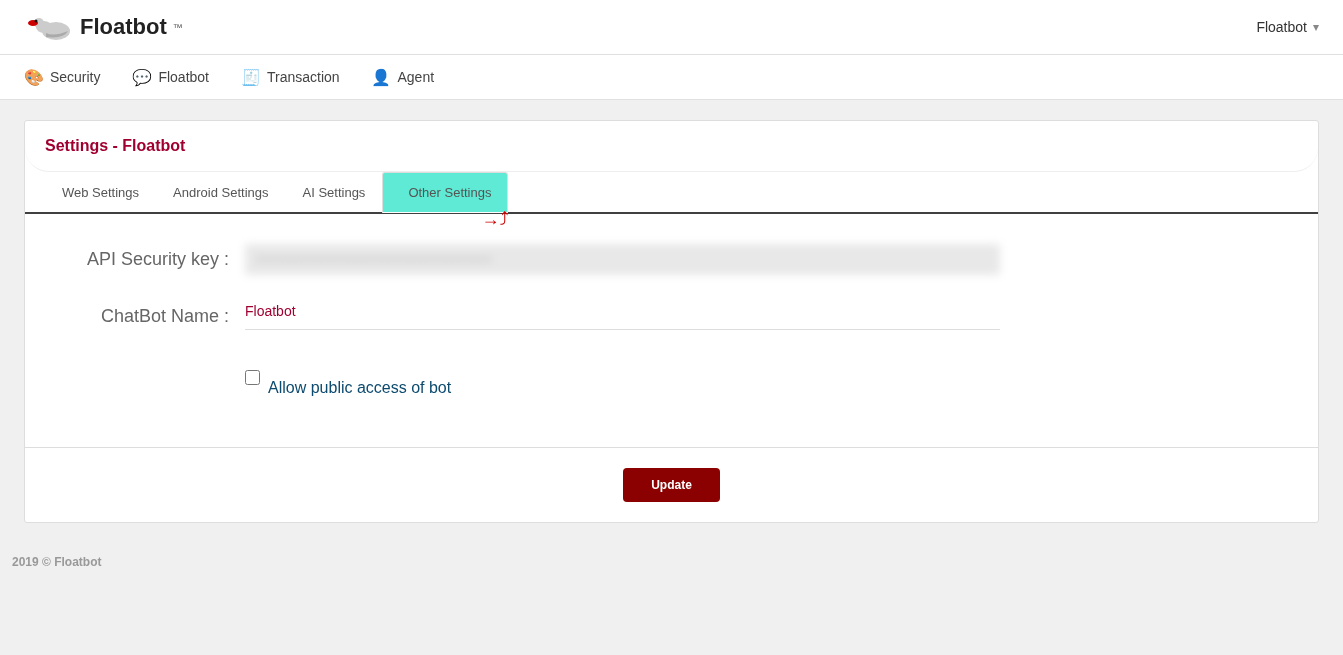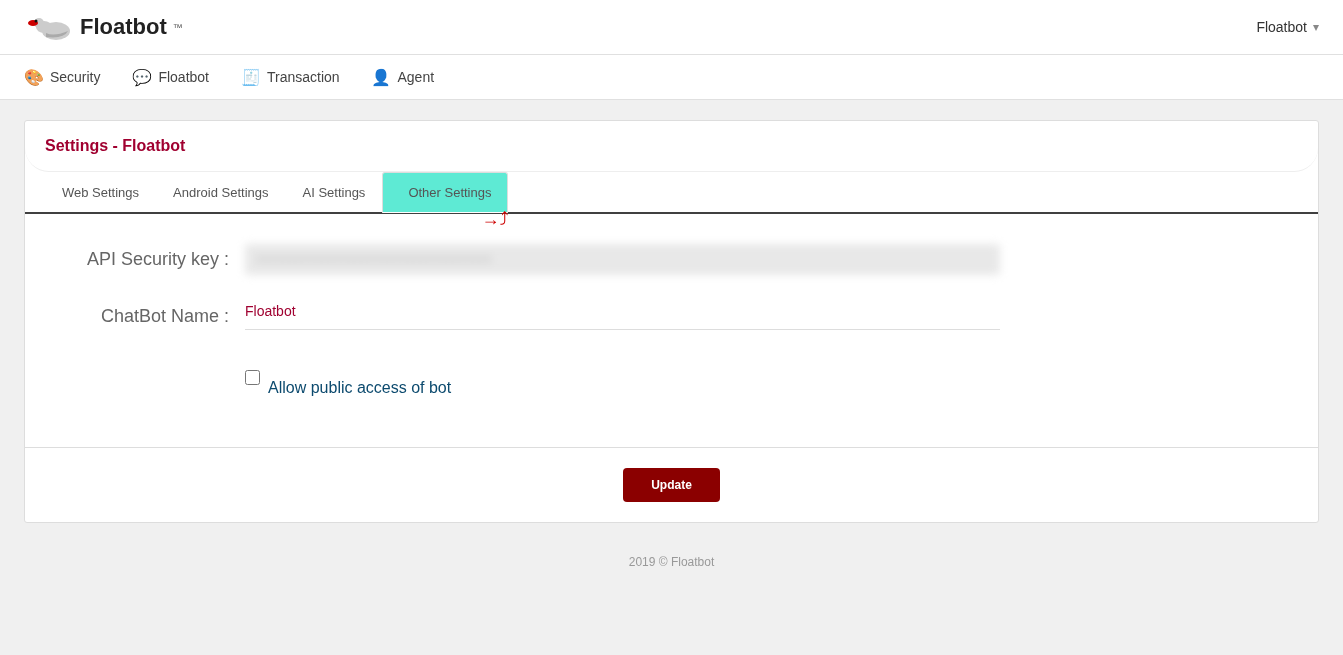--- a/index.html
+++ b/index.html
@@ -180,24 +180,24 @@
       border: none;
       padding: 10px 28px;
       font-size: 12px;
       font-weight: bold;
       border-radius: 4px;
       cursor: pointer;
     }
 
     
     .page-footer {
-      text-align: center;
       padding: 12px;
       font-size: 12px;
       color: #999;
+      font-weight: bold;
     }
 
     .tab-wrapper {
       position: relative;
       display: inline-block;
     }
     .tab-cursor {
       position: absolute;
       bottom: -18px;
       right: 0px;

